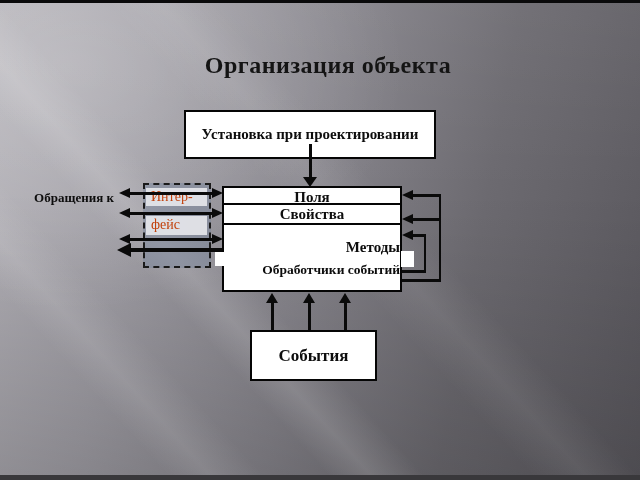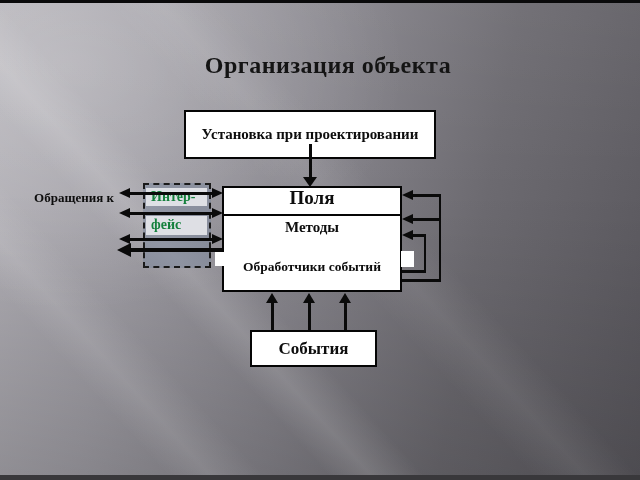--- a/index.html
+++ b/index.html
@@ -20,36 +20,36 @@
   .title{
     position:absolute;top:44px;left:0;width:640px;margin:8px;
     text-align:center;font-size:24px;font-weight:bold;color:#141414;letter-spacing:0.5px;
   }
   .wbox{
     position:absolute;background:#ffffff;border:2px solid #050505;box-sizing:border-box;
     display:flex;align-items:center;justify-content:center;text-align:center;
     font-weight:bold;color:#0d0d0d;
   }
   .top-box{left:184px;top:110px;width:252px;height:49px;font-size:15px;}
-  .events-box{left:250px;top:330px;width:127px;height:37px;font-size:17px;}
+  .events-box{left:250px;top:330px;width:127px;height:51px;font-size:17px;}
   .main-box{left:222px;top:186px;width:180px;height:106px;flex-direction:column;
             align-items:stretch;justify-content:flex-start;padding:0;}
   .sec{box-sizing:border-box;text-align:center;font-weight:bold;}
-  .sec-fields{height:28px;border-bottom:2px solid #050505;font-size:19px;line-height:19px;}
+  .sec-fields{height:17px;border-bottom:2px solid #050505;font-size:15px;line-height:19px;}
   .sec-props{height:20px;border-bottom:2px solid #050505;font-size:15px;line-height:18px;}
-  .sec-methods{flex:1;font-size:15px;line-height:20px;padding-top:1px;}
-  .handlers{font-size:13.5px;margin-top:20px;font-weight:bold;}
+  .sec-methods{flex:1;font-size:15px;line-height:20px;padding-top:12px;text-align:right;}
+  .handlers{font-size:13.5px;margin-top:3px;font-weight:bold;}
   .notch{position:absolute;background:#ffffff;}
   .dashed-box{
     position:absolute;left:143px;top:183px;width:68px;height:85px;box-sizing:border-box;
     border:2px dashed #1a1a1a;background:rgba(122,134,156,0.50);
   }
   .if-strip{
     position:absolute;background:rgba(229,230,234,0.92);
-    font-size:14px;font-weight:bold;color:#15803d;line-height:18px;padding-left:5px;
+    font-size:14px;font-weight:normal;color:#c2410c;line-height:18px;padding-left:5px;
     box-sizing:border-box;
   }
   .left-caption{
     position:absolute;left:16px;top:187px;width:116px;text-align:center;
     font-size:13px;font-weight:bold;line-height:22px;color:#0d0d0d;
   }
   .ln{position:absolute;background:#0a0a0a;}
   .ah{position:absolute;width:0;height:0;}
   .ah-l{border-top:5px solid transparent;border-bottom:5px solid transparent;border-right:11px solid #0a0a0a;}
   .ah-r{border-top:5px solid transparent;border-bottom:5px solid transparent;border-left:11px solid #0a0a0a;}
@@ -72,20 +72,23 @@
   </div>
 
   <div>
     <div class="ln" style="left:308.5px;top:144px;width:3px;height:34px;"></div>
     <div class="ah ah-d" style="left:303px;top:177px;"></div>
   </div>
 
   <div class="wbox main-box">
     <div class="sec sec-fields">
       <span>Поля</span>
+    </div>
+    <div class="sec sec-props">
+      <span>Свойства</span>
     </div>
     <div class="sec sec-methods">
       <div>Методы</div>
       <div class="handlers">Обработчики событий</div>
     </div>
   </div>
 
   <div class="notch" style="left:215px;top:252px;width:9px;height:14px;"></div>
   <div class="notch" style="left:401px;top:251px;width:13px;height:16px;"></div>
 

